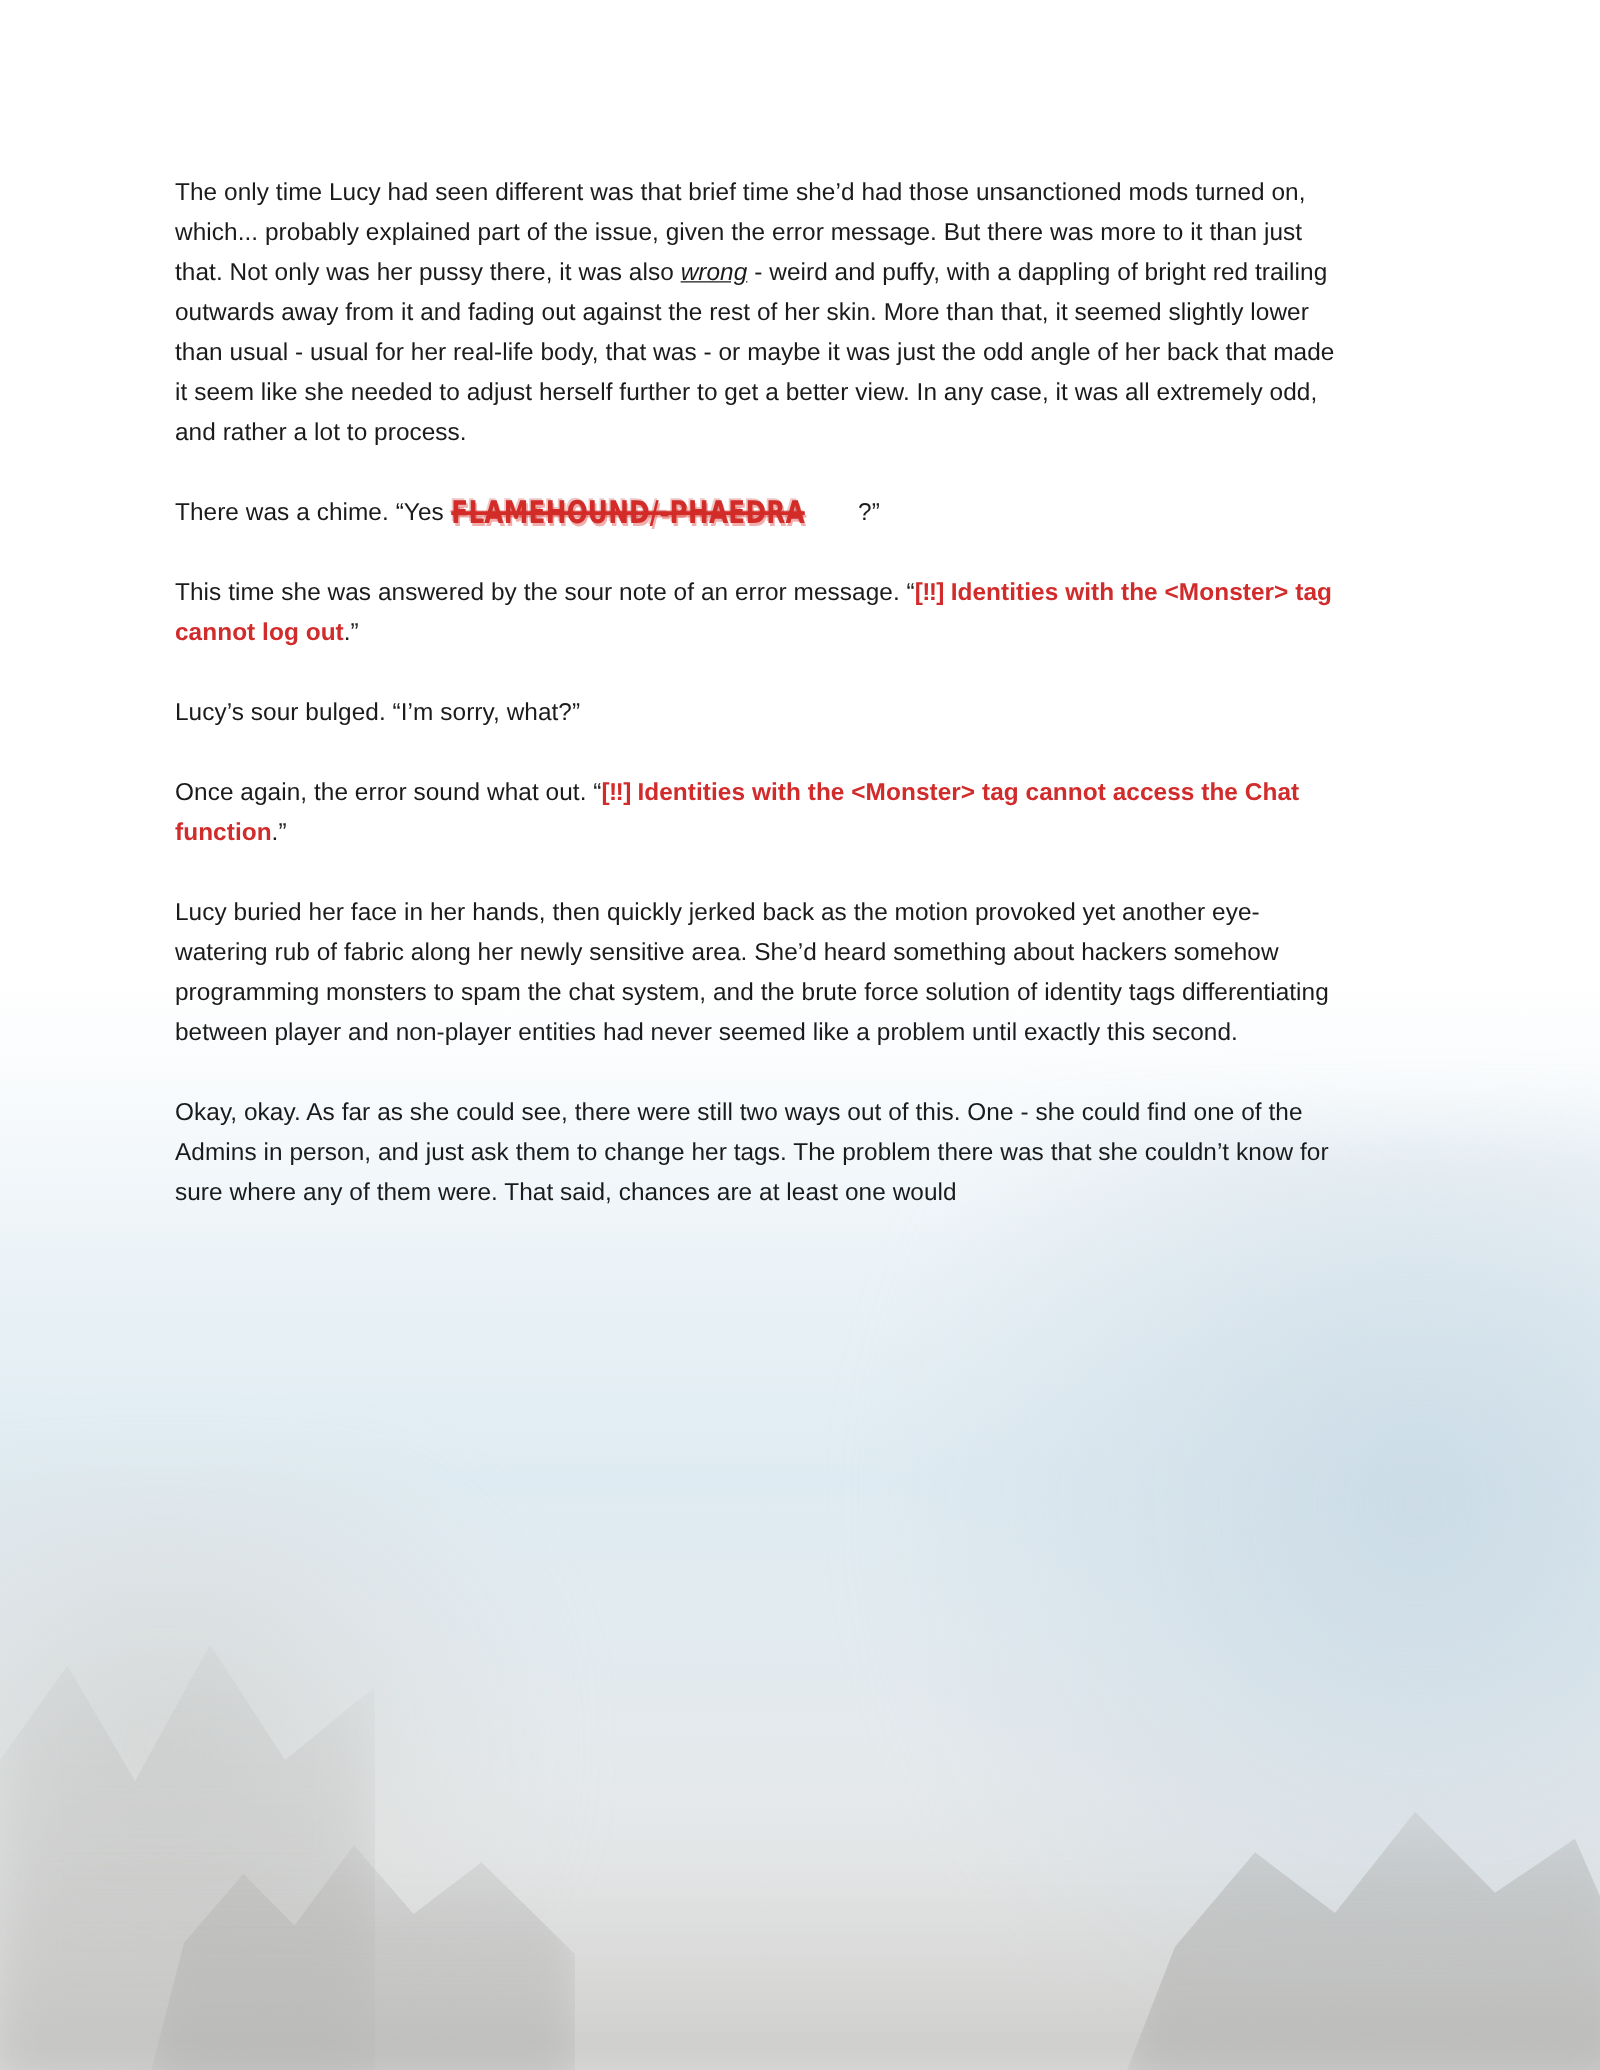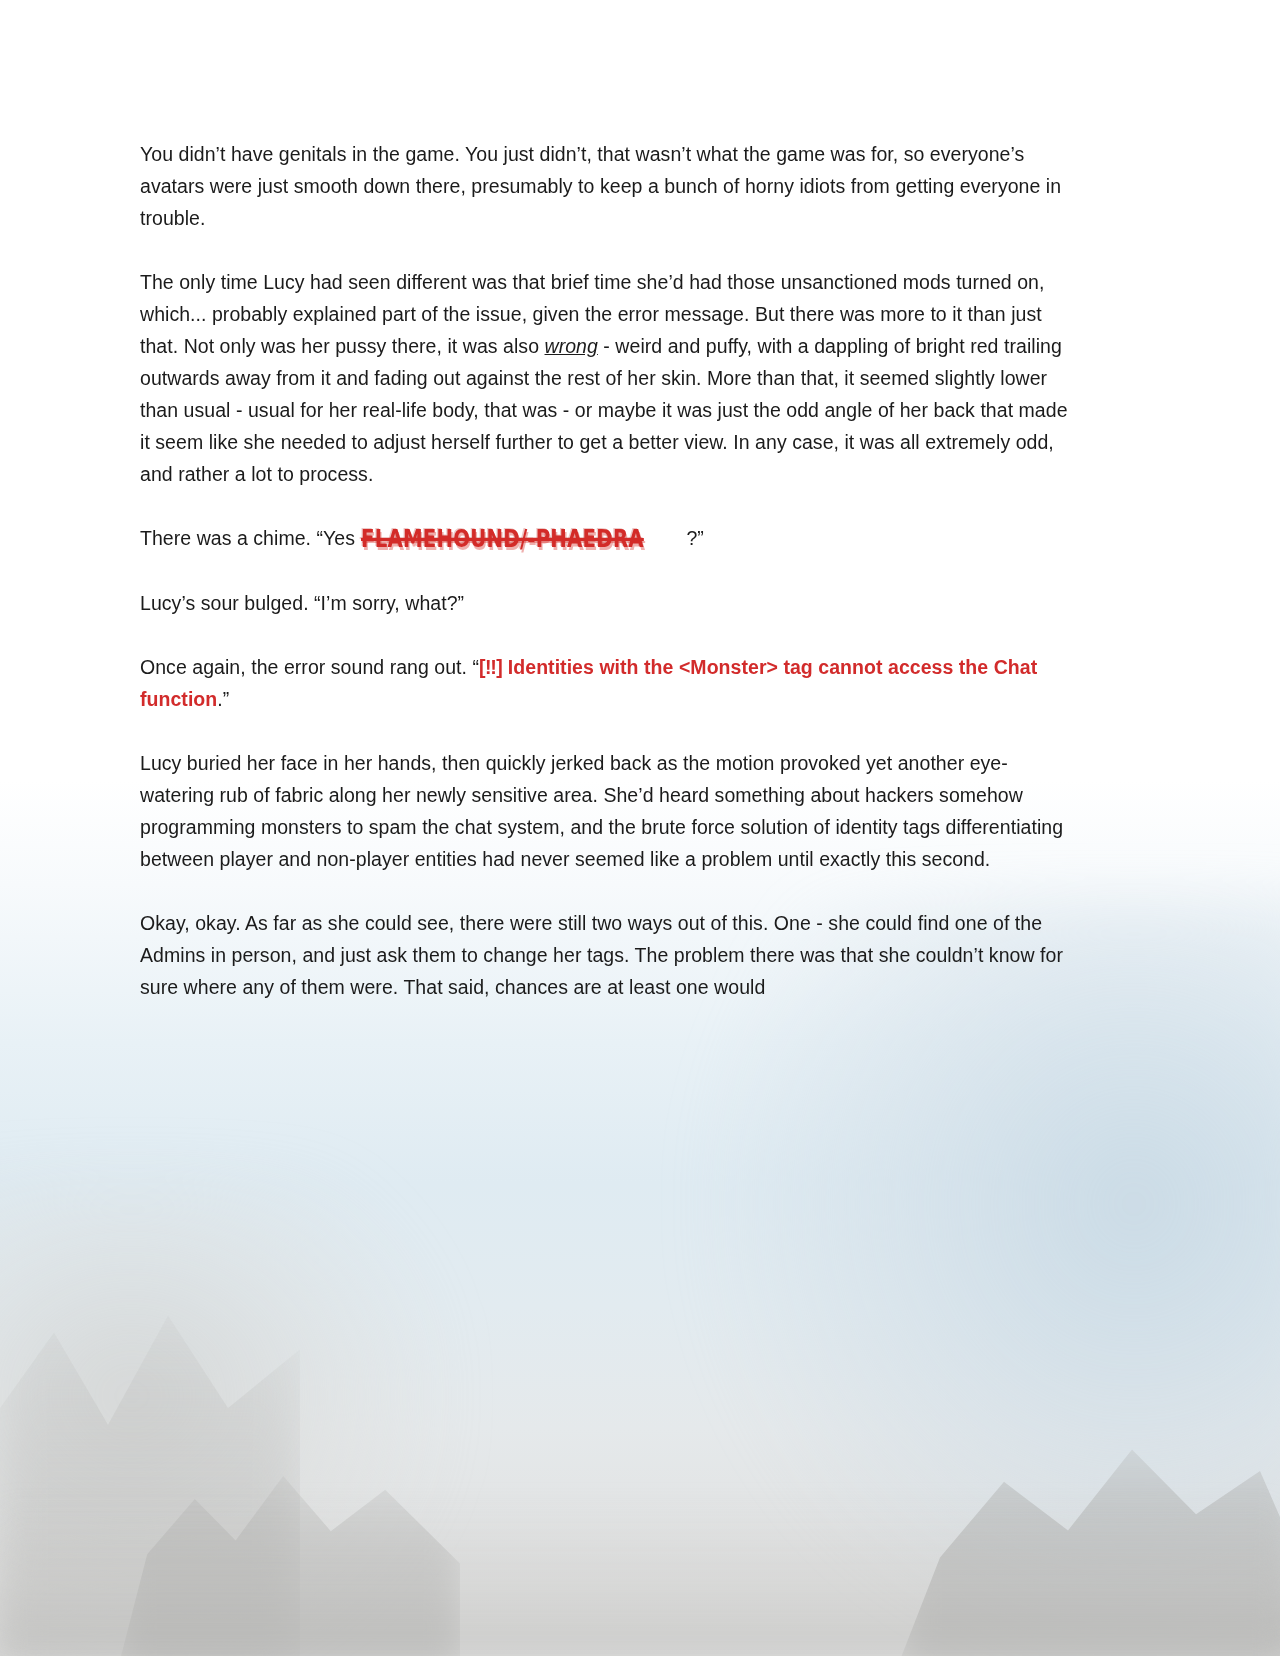--- a/index.html
+++ b/index.html
@@ -200,43 +200,43 @@
   <div class="haze-right"></div>
   <div class="haze-left"></div>
   <div class="ridge-c"></div>
   <div class="ridge-a"></div>
   <div class="ridge-b"></div>
   <div class="bottom-shade"></div>
 </div>
 
 <div id="page">
 
-  <p class="para">
-    <span>You didn’t have genitals in the game. You just didn’t, that wasn’t what the game was for, so everyone’s avatars were just smooth down there, presumably to keep a bunch of horny idiots from getting everyone in trouble.</span>
-  </p>
 
   <p class="para">
     <span>The only time Lucy had seen different was that brief time she’d had those unsanctioned mods turned on, which... probably explained part of the issue, given the error message. But there was more to it than just that. Not only was her pussy there, it was also </span><em class="ital">wrong</em><span> - weird and puffy, with a dappling of bright red trailing outwards away from it and fading out against the rest of her skin. More than that, it seemed slightly lower than usual - usual for her real-life body, that was - or maybe it was just the odd angle of her back that made it seem like she needed to adjust herself further to get a better view. In any case, it was all extremely odd, and rather a lot to process.</span>
   </p>
 
 
   <p class="para tagline">
     <span>There was a chime. “Yes</span><span class="glitchtag" data-ghost="FLAMEHOUND/-PHAEDRA"><span class="inner">FLAMEHOUND/-PHAEDRA</span></span><span>?”</span>
   </p>
 
 
+  <p class="para">
+    <span>This time she was answered by the sour note of an error message. “</span><span class="err"><span class="bang">[‼]</span><span> Identities with the &lt;Monster&gt; tag cannot log out</span></span><span>.”</span>
+  </p>
 
   <p class="para">
     <span>Lucy’s sour bulged. “I’m sorry, what?”</span>
   </p>
 
 
 
   <p class="para">
-    <span>Once again, the error sound rang out. “</span><span class="err"><span class="bang">[‼]</span><span> Identities with the &lt;Monster&gt; tag cannot access the Chat function</span></span><span>.”</span>
+    <span>Once again, the error sound what out. “</span><span class="err"><span class="bang">[‼]</span><span> Identities with the &lt;Monster&gt; tag cannot access the Chat function</span></span><span>.”</span>
   </p>
 
   <p class="para">
     <span>Lucy buried her face in her hands, then quickly jerked back as the motion provoked yet another eye-watering rub of fabric along her newly sensitive area. She’d heard something about hackers somehow programming monsters to spam the chat system, and the brute force solution of identity tags differentiating between player and non-player entities had never seemed like a problem until exactly this second.</span>
   </p>
 
   <p class="para">
     <span>Okay, okay. As far as she could see, there were still two ways out of this. One - she could find one of the Admins in person, and just ask them to change her tags. The problem there was that she couldn’t know for sure where any of them were. That said, chances are at least one would</span>
   </p>
 

